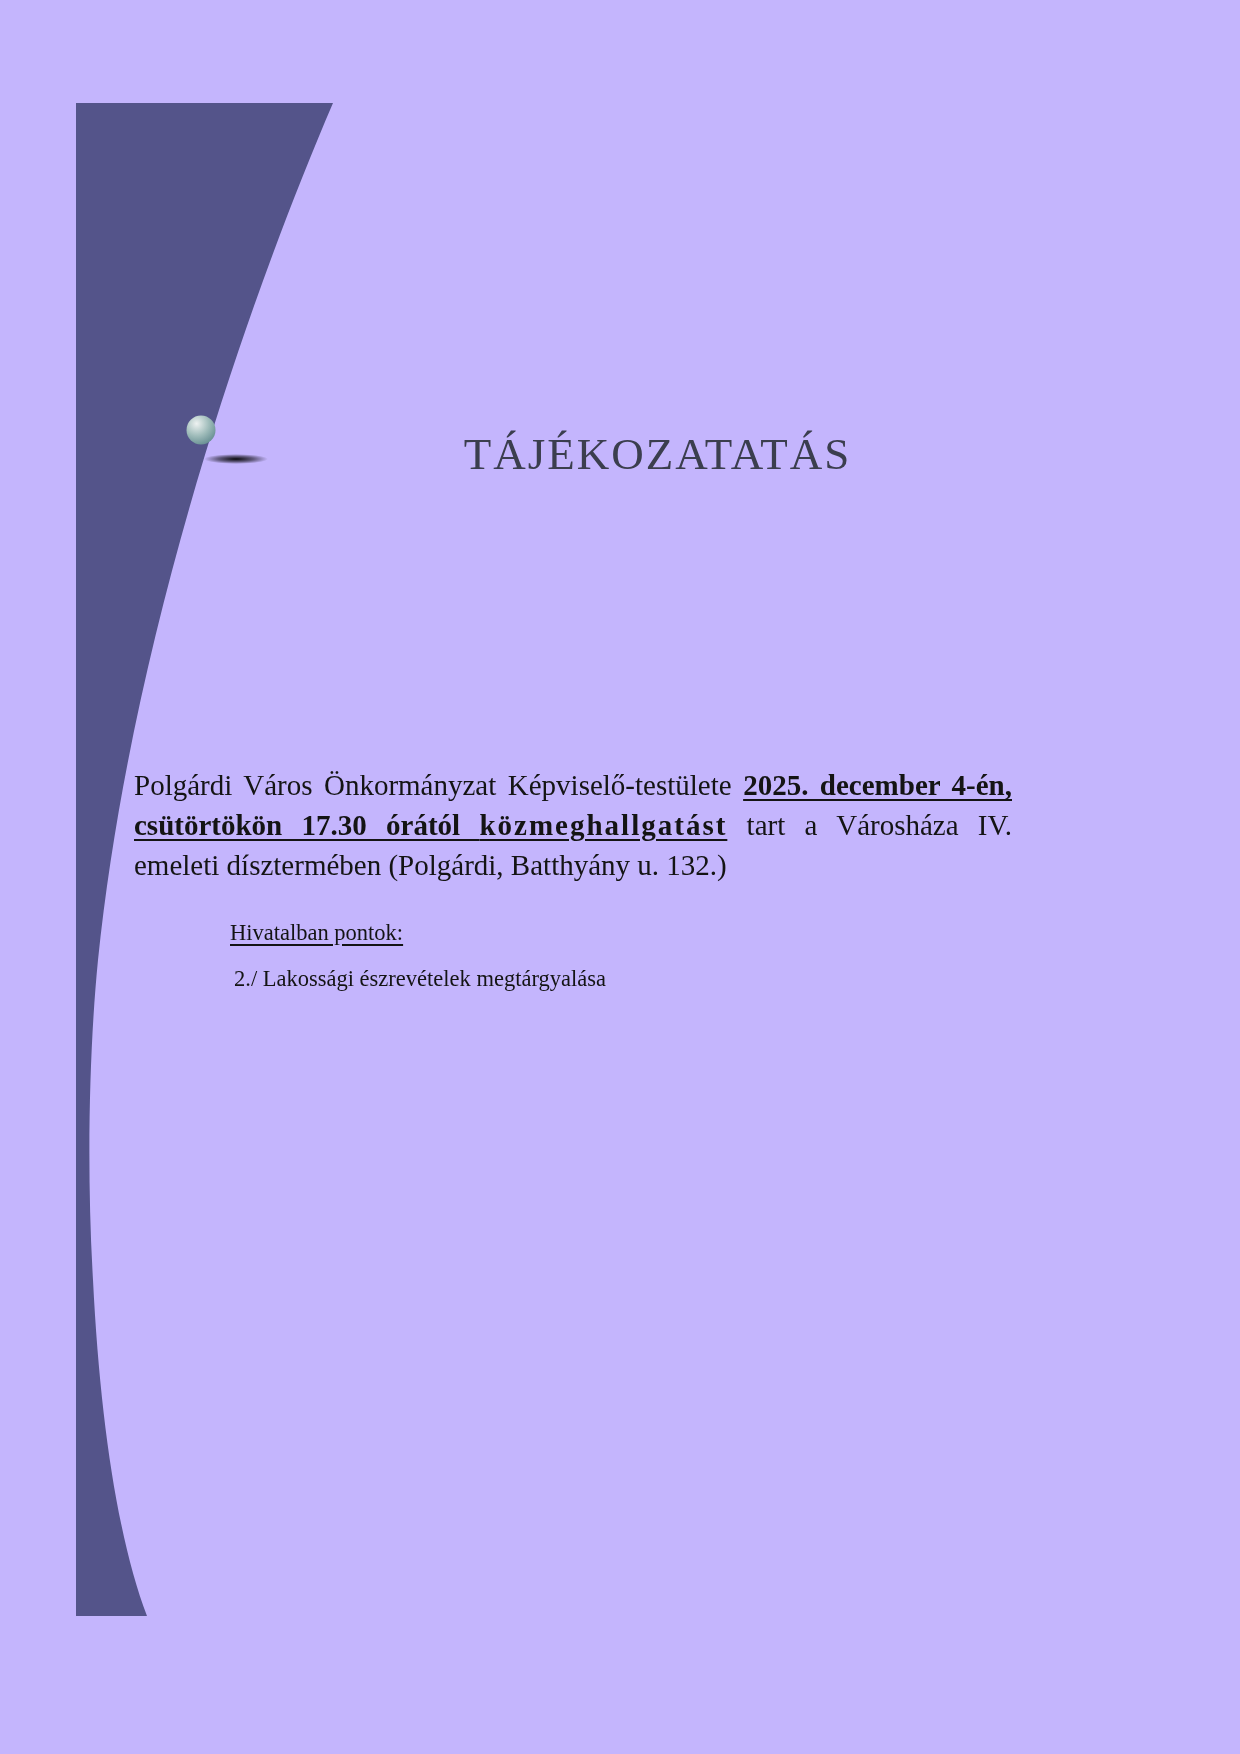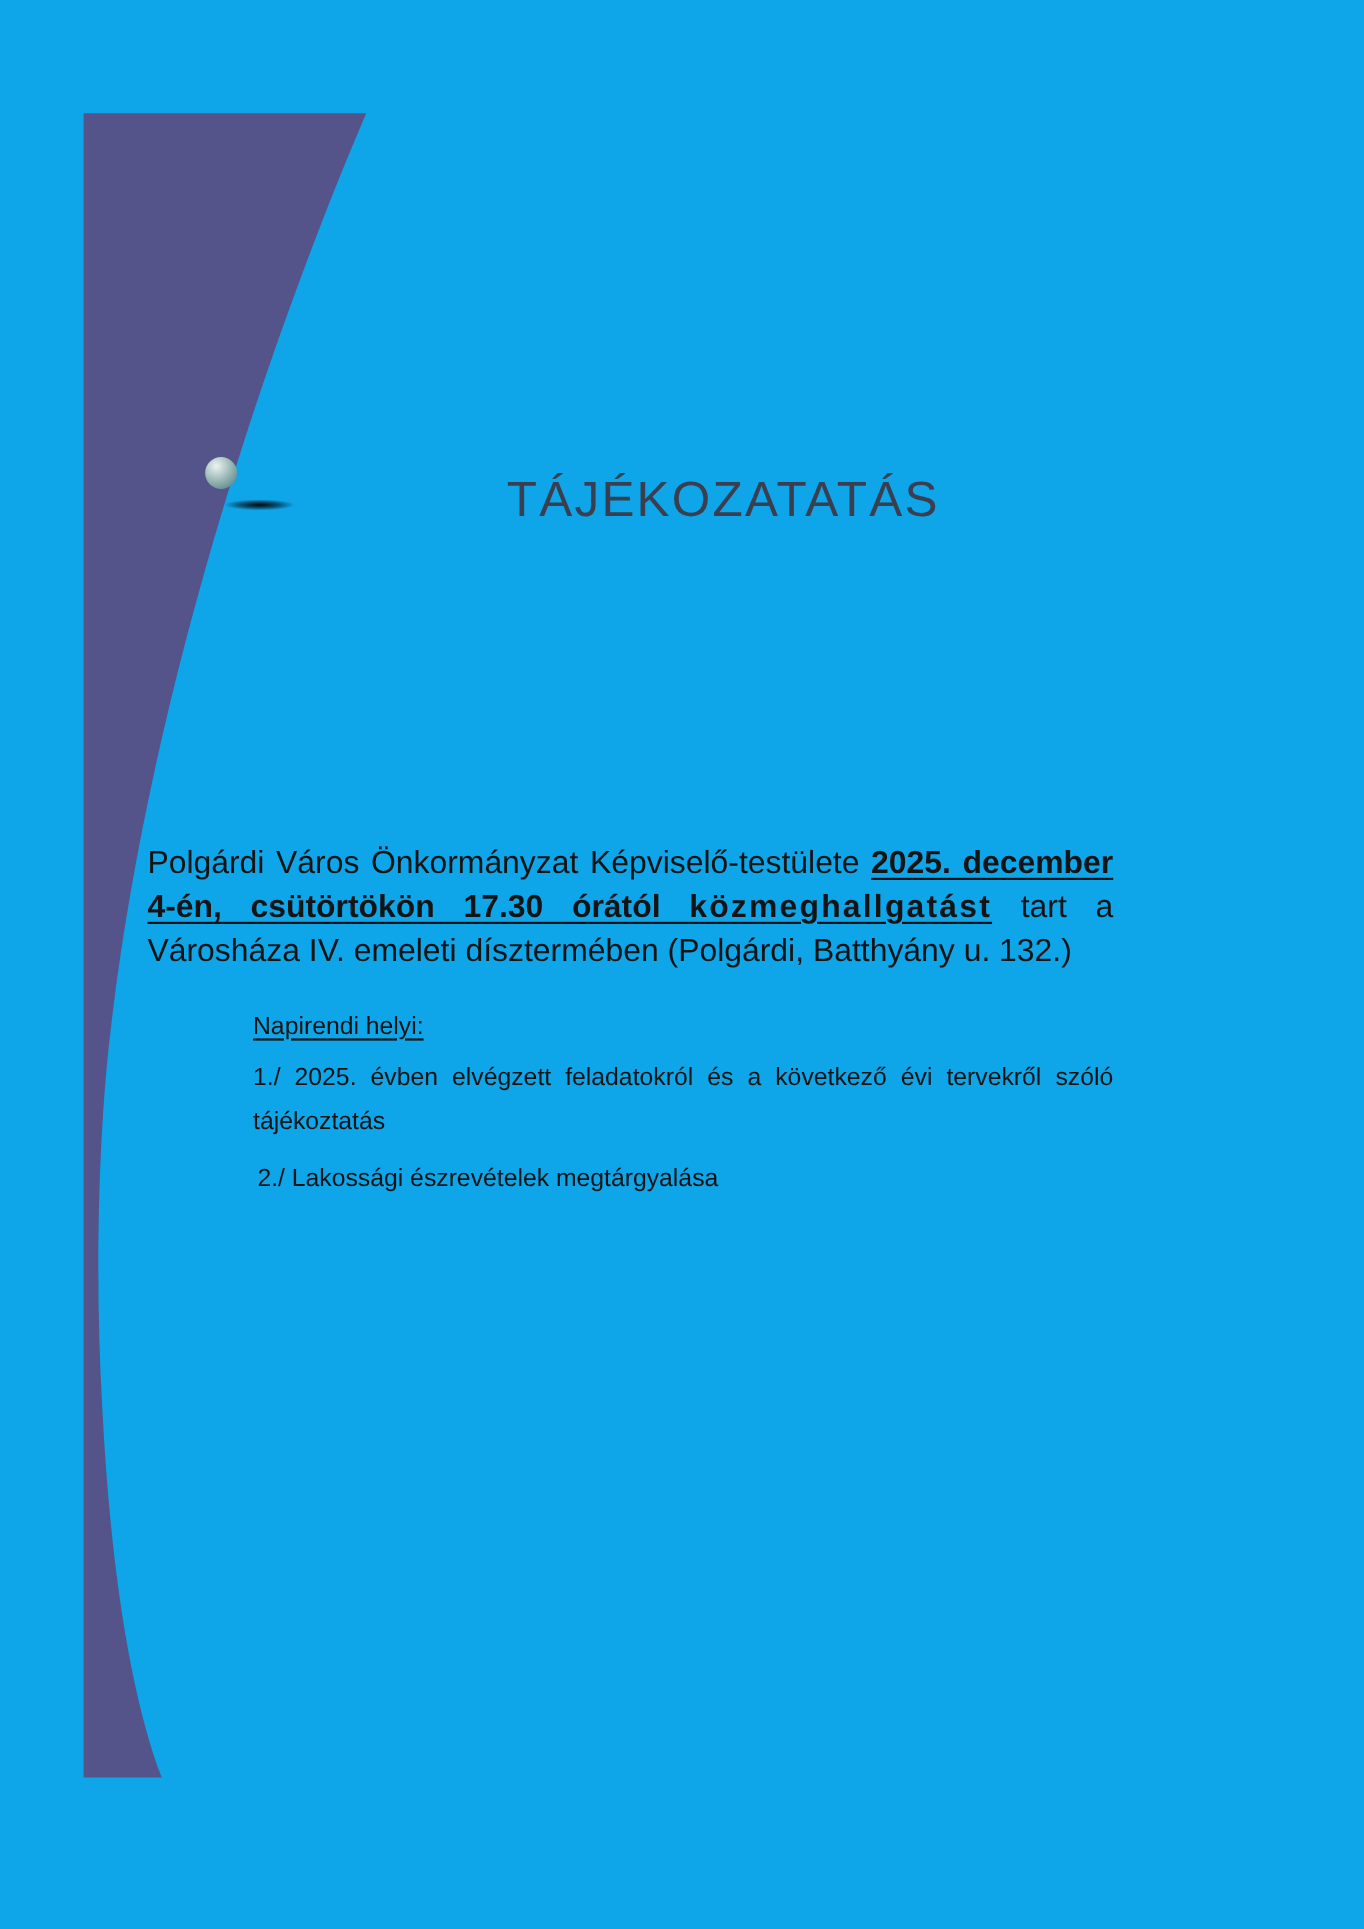--- a/index.html
+++ b/index.html
@@ -4,23 +4,23 @@
 <style>
   html, body {
     margin: 0;
     padding: 0;
     background: #ffffff;
   }
   .page {
     position: relative;
     width: 1240px;
     height: 1754px;
-    background: #0ea5e9;
+    background: #c4b5fd;
     overflow: hidden;
-    font-family: Liberation Sans, sans-serif;
+    font-family: Liberation Serif, serif;
     color: #141414;
   }
   .swoosh-svg {
     position: absolute;
     left: 0;
     top: 0;
     width: 1240px;
     height: 1754px;
     pointer-events: none;
   }
@@ -114,19 +114,18 @@
              L 76 1616 Z" fill="#54548a"></path>
     <ellipse cx="236" cy="459" rx="32" ry="5" fill="url(#shadowGrad)"></ellipse>
     <circle cx="201" cy="430" r="14.5" fill="url(#ballGrad)"></circle>
   </svg>
 
   <h1 class="doc-title">TÁJÉKOZATATÁS</h1>
 
   <p class="intro"><span>Polgárdi Város Önkormányzat Képviselő-testülete </span><span class="bold-underline">2025. december 4-én, csütörtökön 17.30 órától </span><span class="bold-underline spaced">közmeghallgatást</span><span> tart a Városháza IV. emeleti dísztermében (Polgárdi, Batthyány u. 132.)</span></p>
 
   <div class="agenda">
-    <h2 class="agenda-heading">Napirendi helyi:</h2>
-    <p class="agenda-item-1">1./ 2025. évben elvégzett feladatokról és a következő évi tervekről szóló tájékoztatás</p>
+    <h2 class="agenda-heading">Hivatalban pontok:</h2>
     <p class="agenda-item-2">2./ Lakossági észrevételek megtárgyalása</p>
   </div>
 
 
 </div>
 
 </body></html>

